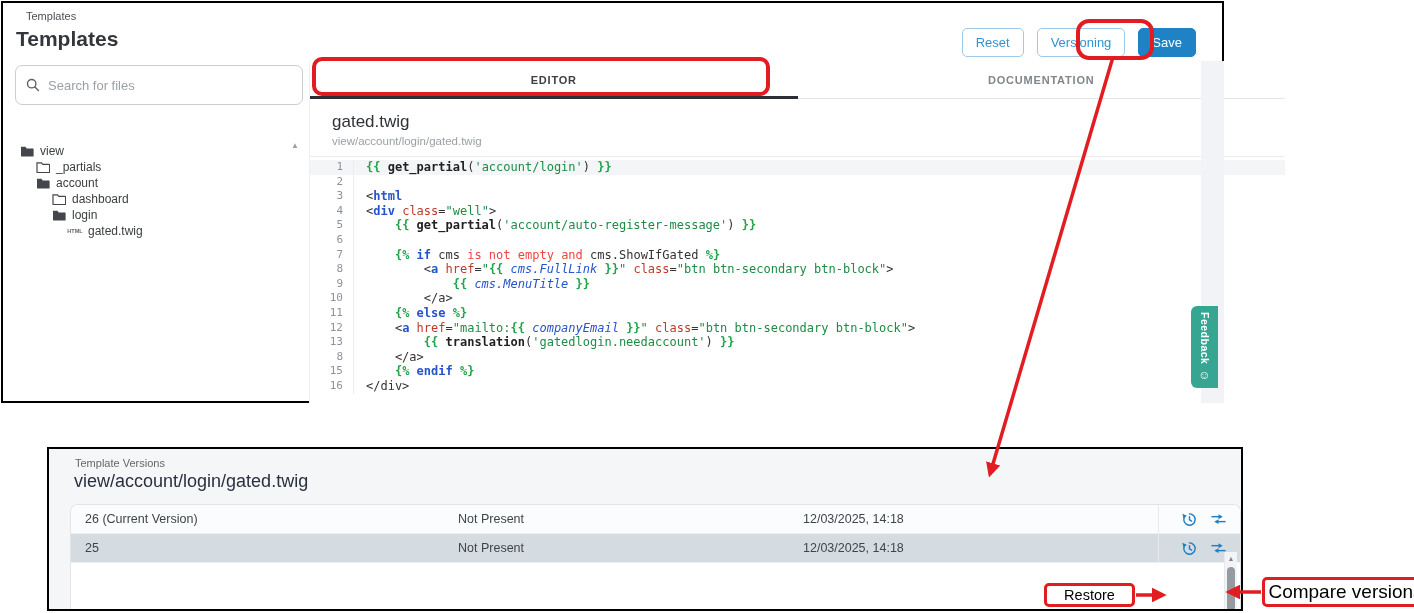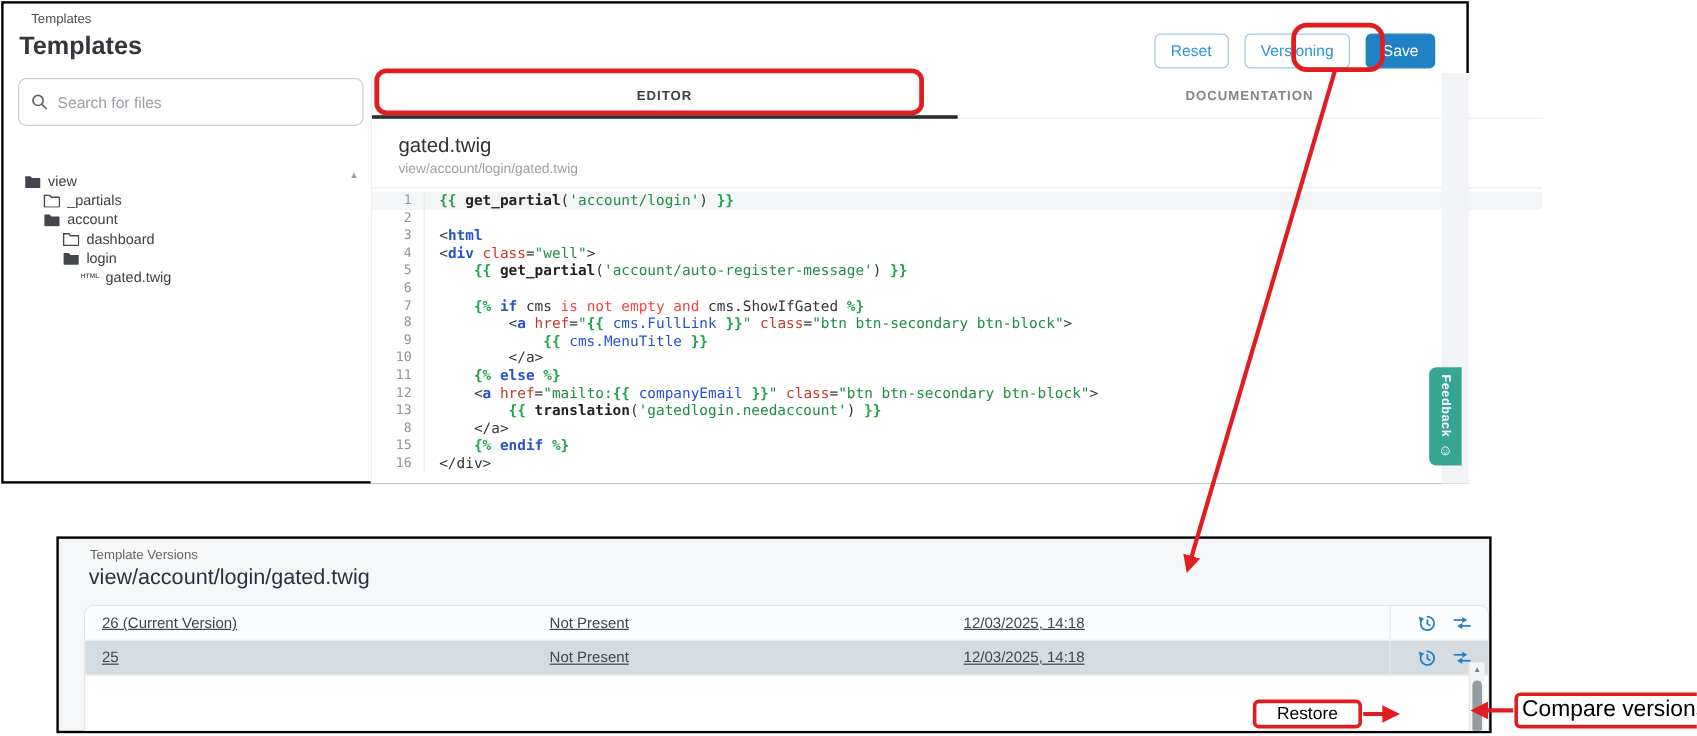--- a/index.html
+++ b/index.html
@@ -48,42 +48,42 @@
   .code-line.active-line { background:#f4f5f6; }
   .ln { width:44px; text-align:right; padding-right:10px; color:#8d939e; font-size:11px;
     border-right:1px solid #ececec; flex:0 0 auto; }
   .lc { padding-left:12px; font-size:12px; }
   .tk-tw  { color:#1fa24a; font-weight:bold; }
   .tk-str { color:#1d8c44; }
   .tk-kw  { color:#2553cc; font-weight:bold; }
   .tk-kw2 { color:#ef4444; font-weight:normal;margin-top:16px; }
   .tk-tag { color:#2553cc; font-weight:bold; }
   .tk-attr{ color:#c0392b; }
-  .tk-var { color:#2553cc; }
+  .tk-var { color:#2553cc;font-style:italic; }
   .tk-fn  { color:#222; font-weight:bold; }
   .tk-txt { color:#333; }
 
   
   .feedback-tab { position:absolute; left:1188px; top:303px; width:27px; height:82px;
     background:#36a693; border-radius:6px 0 0 6px; display:flex; flex-direction:column;
     align-items:center; justify-content:center; cursor:pointer; }
   .feedback-tab .vtext { writing-mode:vertical-rl; color:#fff; font-size:10.5px; font-weight:bold;
     letter-spacing:.5px; }
   .feedback-tab .smiley { color:#fff; font-size:12px; margin-top:4px; }
 
   
   .versions-window { position:absolute; left:47px; top:447px; width:1196px; height:164px;
     border:2px solid #000; background:#f5f6f8; overflow:hidden; }
   .vw-breadcrumb { position:absolute; left:26px; top:8px; font-size:11px; color:#666; }
   .vw-title { position:absolute; left:25px; top:22px; font-size:18px; color:#2b3040; }
   .versions-card { position:absolute; left:21px; top:55px; width:1171px; height:107px;
     background:#fff; border:1px solid #e2e4e8; border-bottom:none; border-radius:8px 8px 0 0; overflow:hidden; }
   .vhead, .vrow { display:grid; grid-template-columns:373px 345px 369px 1fr; align-items:center; }
   .vhead { height:47px; font-size:12px; font-weight:bold; color:#33373c; border-bottom:1px solid #e3e5e8; background:#fff; }
-  .vrow { height:29px; font-size:12.5px; color:#3f4549; border-bottom:1px solid #eceef1; background:#fbfcfd; cursor:pointer;text-decoration:underline; }
+  .vrow { height:29px; font-size:12.5px; color:#3f4549; border-bottom:1px solid #eceef1; background:#fbfcfd; cursor:pointer; }
   .vrow.hl { background:#d5dce1; }
   .c { padding-left:14px; height:100%; display:flex; align-items:center; }
   .c.a { padding-left:8px; border-left:1px solid #e8eaed; }
   .sort-ic { margin-left:6px; font-size:12px; font-weight:normal; color:#444; }
   .act { display:inline-flex; margin-left:12px; cursor:pointer; }
   .act:first-child { margin-left:14px; }
   .v-scrollbar { position:absolute; right:3px; top:47px; bottom:0; width:13px; background:#f3f4f6;
     border-left:1px solid #e6e8eb; }
   .v-scrollbar .up { position:absolute; top:3px; left:0; right:0; text-align:center; font-size:7px; color:#7e838a; }
   .v-scrollbar .thumb { position:absolute; top:15px; left:2px; width:8px; bottom:0; background:#969aa1; border-radius:4px; }

